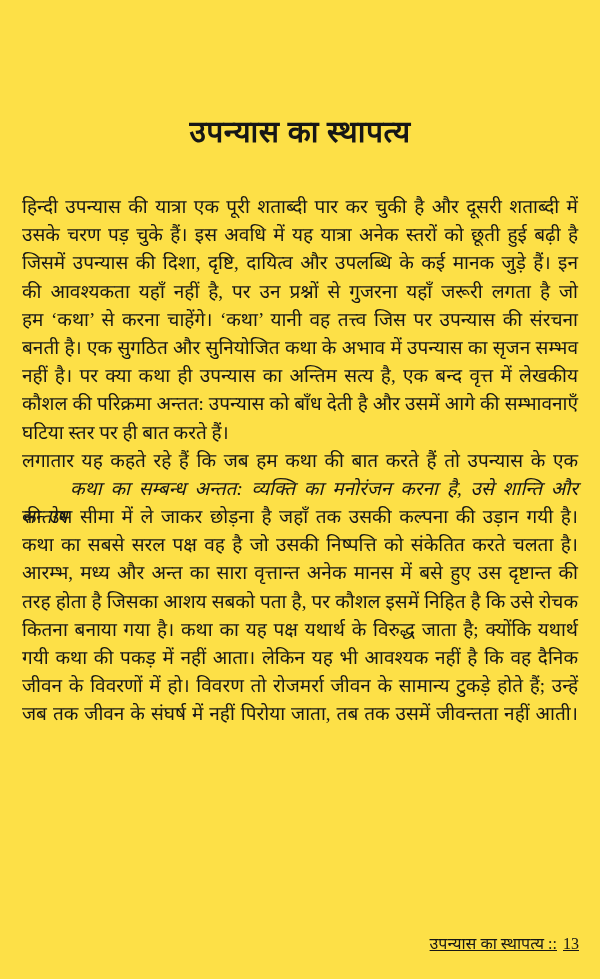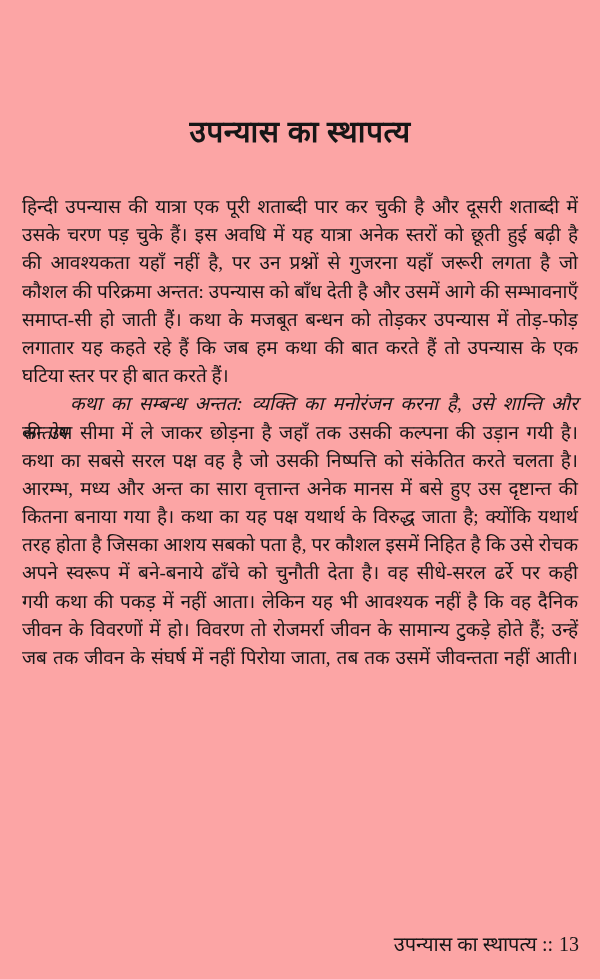--- a/index.html
+++ b/index.html
@@ -1,20 +1,20 @@
 <!DOCTYPE html>
 <html><head>
 <meta charset="utf-8">
 <style>
   html, body { margin: 0; padding: 0; }
   .page {
     position: relative;
     width: 600px;
     height: 979px;
-    background: #fca5a5;
+    background: #fde047;
     color: #161616;
     font-family: "Liberation Serif", "DejaVu Serif", serif;
     overflow: hidden;
   }
   .title {
     position: absolute;
     top: 108px;
     left: 0;
     width: 100%;
     margin: 0;
@@ -43,53 +43,56 @@
   }
   .line.last {
     text-align-last: left;
     -moz-text-align-last: left;
   }
   .line.indent { text-indent: 48px; font-style: italic; }
   .footer {
     position: absolute;
     top: 930px;
     right: 21px;
-    font-size: 20px;
+    font-size: 16px;
     line-height: 28px;
     text-align: left;
+    text-decoration: underline;
   }
   .footer .pgnum { padding-left: 6px; }
 </style>
 </head>
 <body>
 
 <div class="page">
 
   <h1 class="title">उपन्यास का स्थापत्य</h1>
 
   <div class="body-text">
 
     <div class="para">
       <div class="line">हिन्दी उपन्यास की यात्रा एक पूरी शताब्दी पार कर चुकी है और दूसरी शताब्दी में</div>
       <div class="line">उसके चरण पड़ चुके हैं। इस अवधि में यह यात्रा अनेक स्तरों को छूती हुई बढ़ी है</div>
+      <div class="line">जिसमें उपन्यास की दिशा, दृष्टि, दायित्व और उपलब्धि के कई मानक जुड़े हैं। इन</div>
       <div class="line">की आवश्यकता यहाँ नहीं है, पर उन प्रश्नों से गुजरना यहाँ जरूरी लगता है जो</div>
+      <div class="line">हम ‘कथा’ से करना चाहेंगे। ‘कथा’ यानी वह तत्त्व जिस पर उपन्यास की संरचना</div>
+      <div class="line">बनती है। एक सुगठित और सुनियोजित कथा के अभाव में उपन्यास का सृजन सम्भव</div>
+      <div class="line">नहीं है। पर क्या कथा ही उपन्यास का अन्तिम सत्य है, एक बन्द वृत्त में लेखकीय</div>
       <div class="line">कौशल की परिक्रमा अन्तत: उपन्यास को बाँध देती है और उसमें आगे की सम्भावनाएँ</div>
-      <div class="line">समाप्त-सी हो जाती हैं। कथा के मजबूत बन्धन को तोड़कर उपन्यास में तोड़-फोड़</div>
+      <div class="line last">घटिया स्तर पर ही बात करते हैं।</div>
       <div class="line">लगातार यह कहते रहे हैं कि जब हम कथा की बात करते हैं तो उपन्यास के एक</div>
-      <div class="line last">घटिया स्तर पर ही बात करते हैं।</div>
     </div>
 
     <div class="para">
       <div class="line indent">कथा का सम्बन्ध अन्तत: व्यक्ति का मनोरंजन करना है, उसे शान्ति और सन्तोष</div>
       <div class="line">की उस सीमा में ले जाकर छोड़ना है जहाँ तक उसकी कल्पना की उड़ान गयी है।</div>
       <div class="line">कथा का सबसे सरल पक्ष वह है जो उसकी निष्पत्ति को संकेतित करते चलता है।</div>
       <div class="line">आरम्भ, मध्य और अन्त का सारा वृत्तान्त अनेक मानस में बसे हुए उस दृष्टान्त की</div>
+      <div class="line">तरह होता है जिसका आशय सबको पता है, पर कौशल इसमें निहित है कि उसे रोचक</div>
       <div class="line">कितना बनाया गया है। कथा का यह पक्ष यथार्थ के विरुद्ध जाता है; क्योंकि यथार्थ</div>
-      <div class="line">तरह होता है जिसका आशय सबको पता है, पर कौशल इसमें निहित है कि उसे रोचक</div>
-      <div class="line">अपने स्वरूप में बने-बनाये ढाँचे को चुनौती देता है। वह सीधे-सरल ढर्रे पर कही</div>
       <div class="line">गयी कथा की पकड़ में नहीं आता। लेकिन यह भी आवश्यक नहीं है कि वह दैनिक</div>
       <div class="line">जीवन के विवरणों में हो। विवरण तो रोजमर्रा जीवन के सामान्य टुकड़े होते हैं; उन्हें</div>
       <div class="line">जब तक जीवन के संघर्ष में नहीं पिरोया जाता, तब तक उसमें जीवन्तता नहीं आती।</div>
     </div>
 
   </div>
 
   <div class="footer">
     <span>उपन्यास का स्थापत्य ::</span><span class="pgnum">13</span>
   </div>

